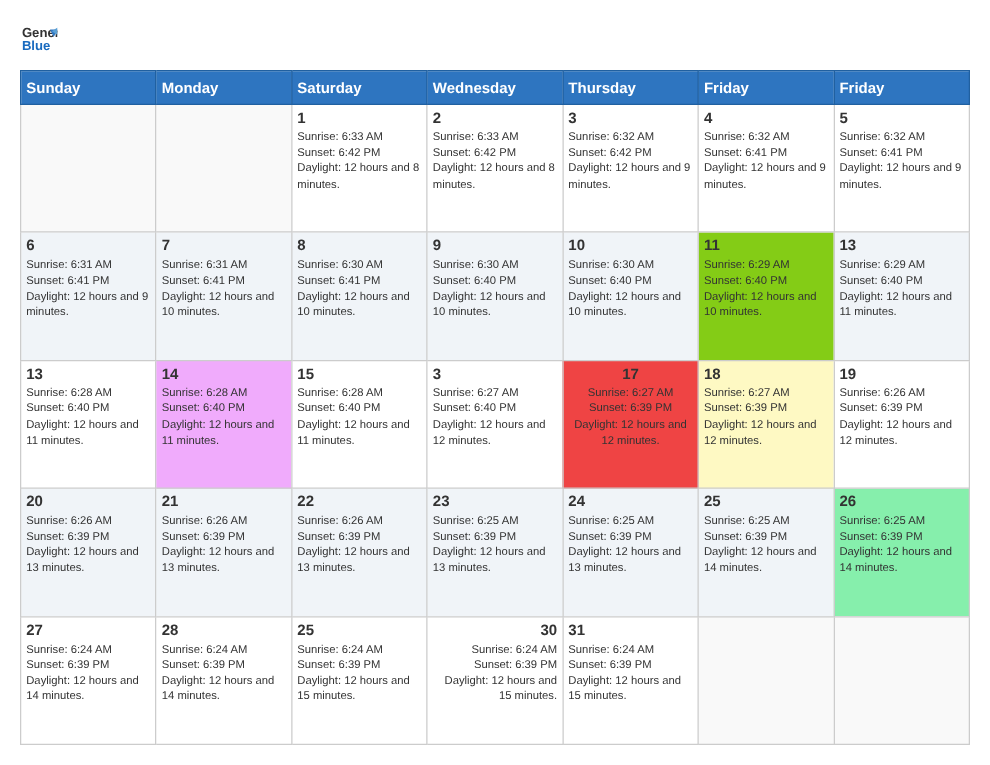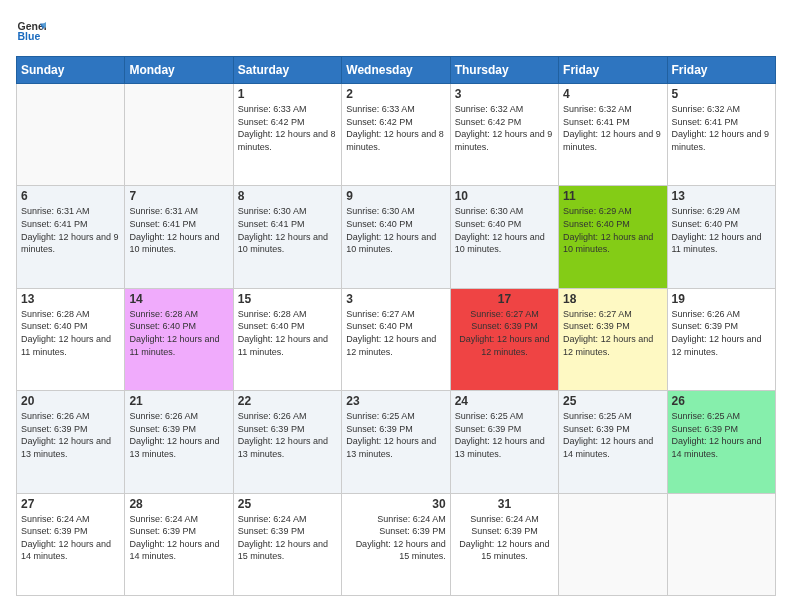--- a/index.html
+++ b/index.html
@@ -309,21 +309,21 @@
             <div class="day-detail" style="white-space: pre-line;">Sunrise: 6:24 AM
 Sunset: 6:39 PM
 Daylight: 12 hours and 15 minutes.</div>
           </td>
           <td style="background-color: rgb(255, 255, 255); text-align: right;">
             <span class="day-num">30</span>
             <div class="day-detail" style="white-space: pre-line;">Sunrise: 6:24 AM
 Sunset: 6:39 PM
 Daylight: 12 hours and 15 minutes.</div>
           </td>
-          <td style="background-color: rgb(255, 255, 255); text-align: center;">
+          <td style="background-color: rgb(255, 255, 255);">
             <span class="day-num">31</span>
             <div class="day-detail" style="white-space: pre-line;">Sunrise: 6:24 AM
 Sunset: 6:39 PM
 Daylight: 12 hours and 15 minutes.</div>
           </td>
           <td class="empty"></td>
           <td class="empty"></td>
         </tr>
       </tbody>
   </table>

